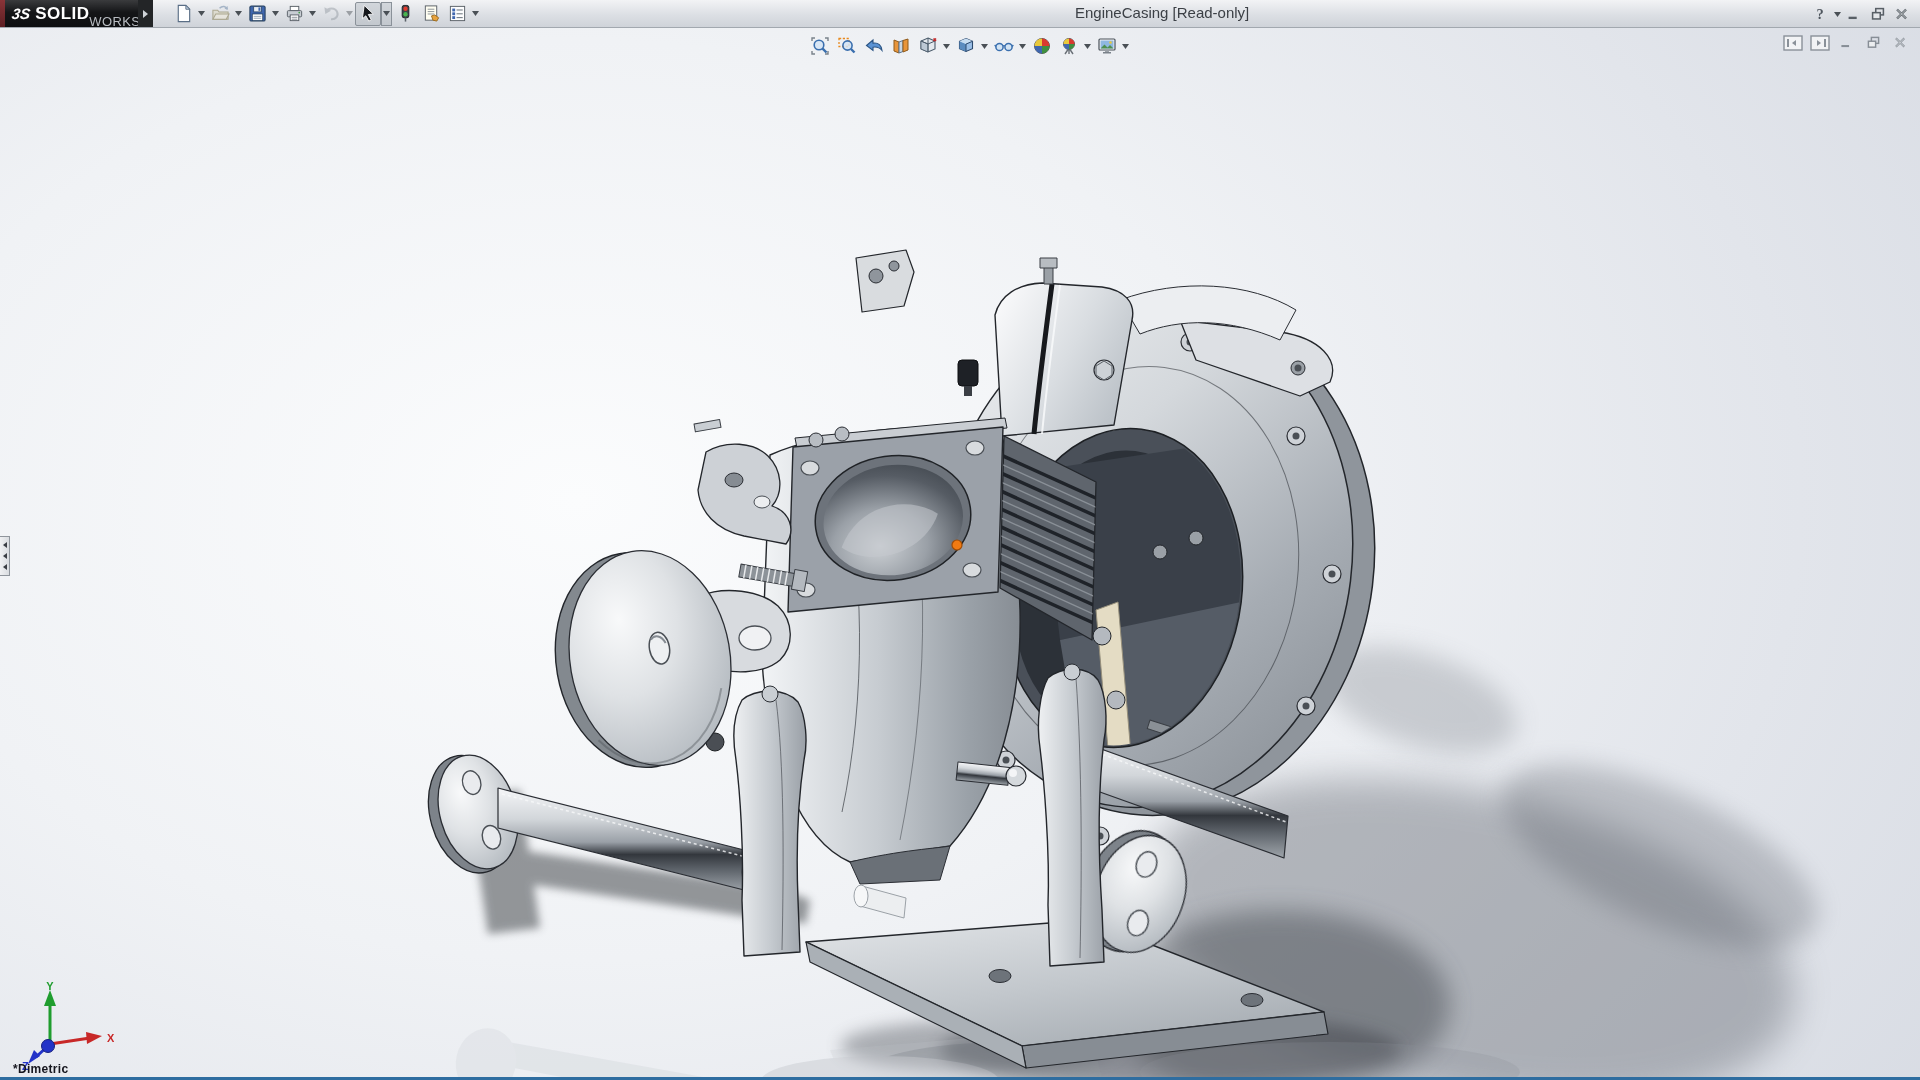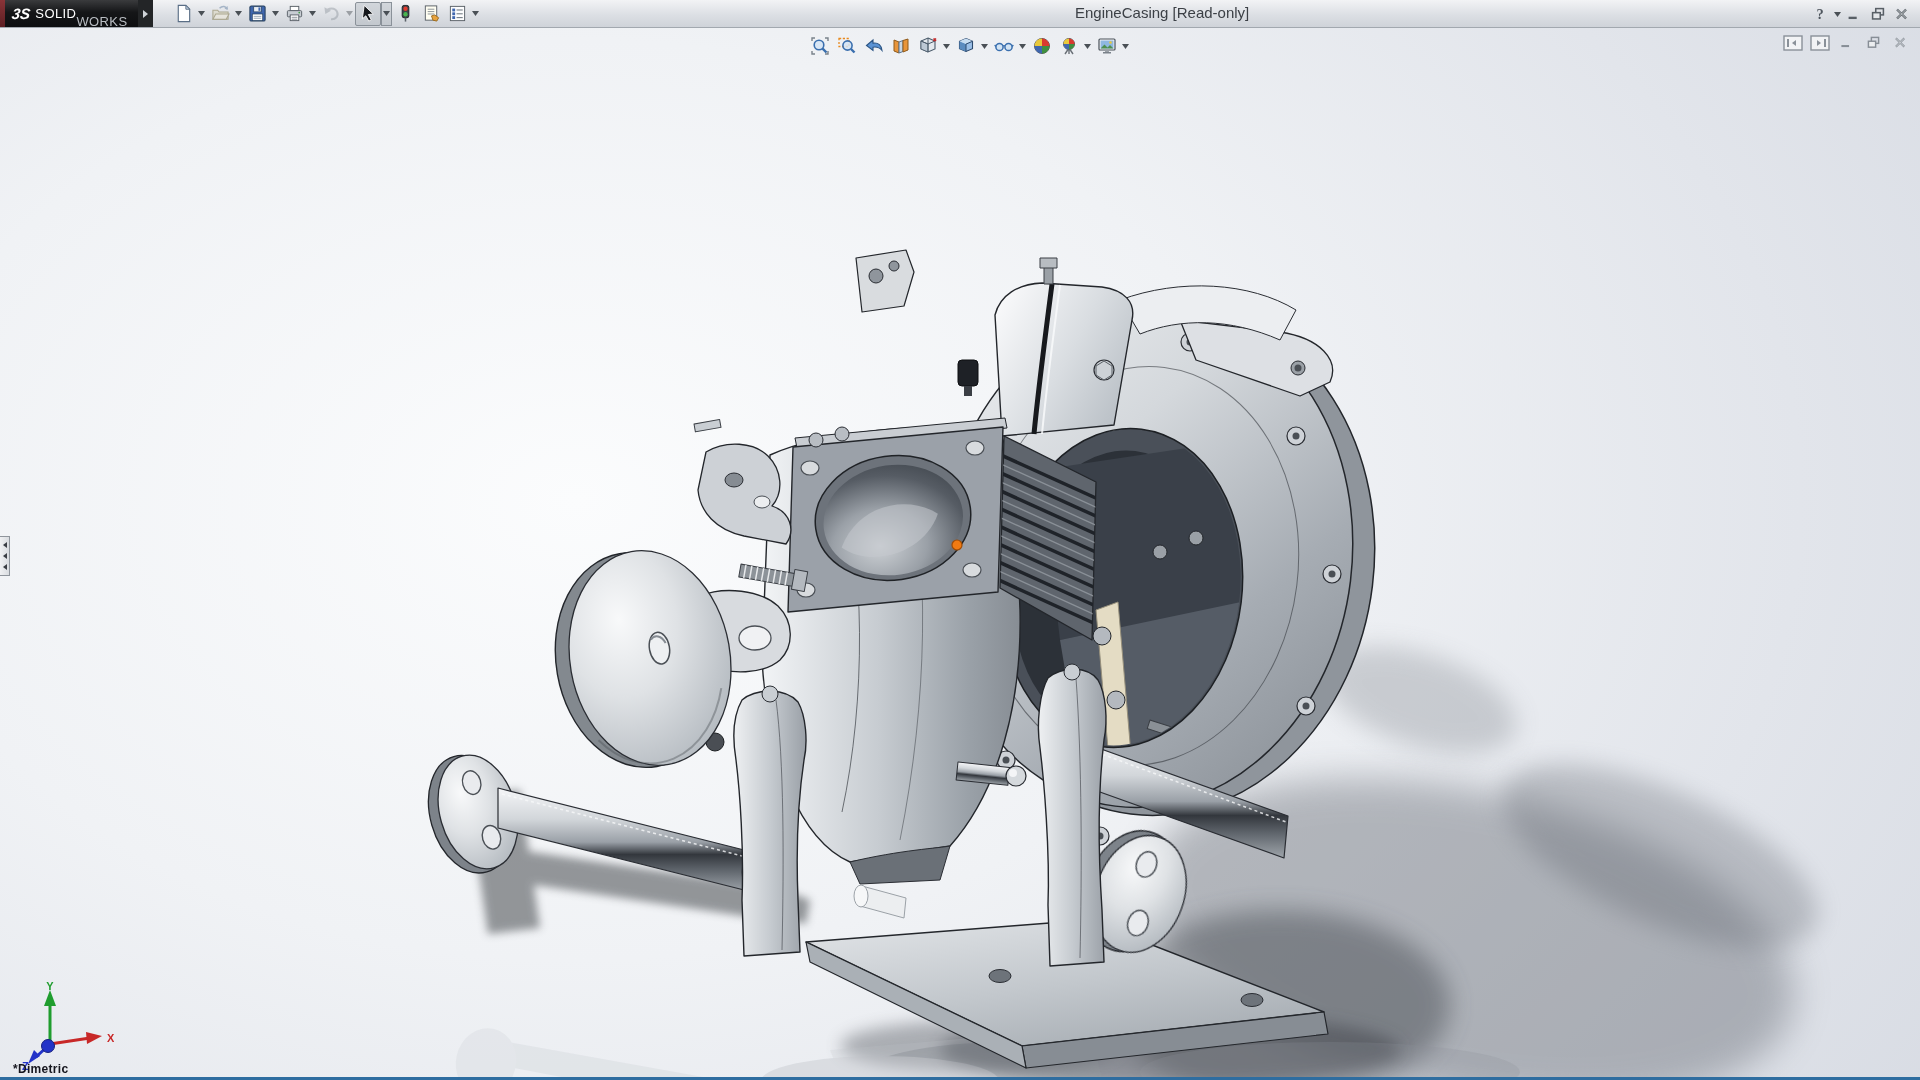--- a/index.html
+++ b/index.html
@@ -10,21 +10,21 @@
   .titlebar{position:absolute;left:0;top:0;width:1920px;height:27px;
     background:linear-gradient(#f2f3f5,#dcdfe4 55%,#cfd3d9);
     border-bottom:1px solid #a2a8af;z-index:10;}
   .logo{position:absolute;left:0;top:0;height:27px;width:138px;
     background:linear-gradient(#3a3b3d,#151618 45%,#0d0e10);
     display:flex;align-items:center;padding-left:12px;box-sizing:border-box;}
   .logo-red{position:absolute;left:0;top:0;width:5px;height:27px;
     background:linear-gradient(#8a3438,#5d1f23);}
   .brand-mark{color:#fff;font-style:italic;font-weight:bold;font-size:15px;
     margin-right:5px;transform:skewX(-8deg);}
-  .brand-solid{color:#fff;font-weight:normal;font-size:13px;letter-spacing:.4px;}
+  .brand-solid{color:#fff;font-weight:bold;font-size:17px;letter-spacing:.4px;}
   .brand-works{color:#b9bdc2;font-size:13px;letter-spacing:.4px;margin-top:16px;}
   .flyout{position:absolute;left:138px;top:0;width:15px;height:27px;background:#232527;
     display:flex;align-items:center;justify-content:center;}
   .flyout-tri{width:0;height:0;border-left:5px solid #cfd3d8;
     border-top:4px solid transparent;border-bottom:4px solid transparent;}
 
   .std-toolbar{position:absolute;left:170px;top:1px;height:25px;display:flex;align-items:center;}
   .tbtn{width:26px;height:24px;display:flex;align-items:center;justify-content:center;
     border:1px solid transparent;border-radius:2px;box-sizing:border-box;}
   .tcaret{width:11px;height:24px;display:flex;align-items:center;justify-content:center;

